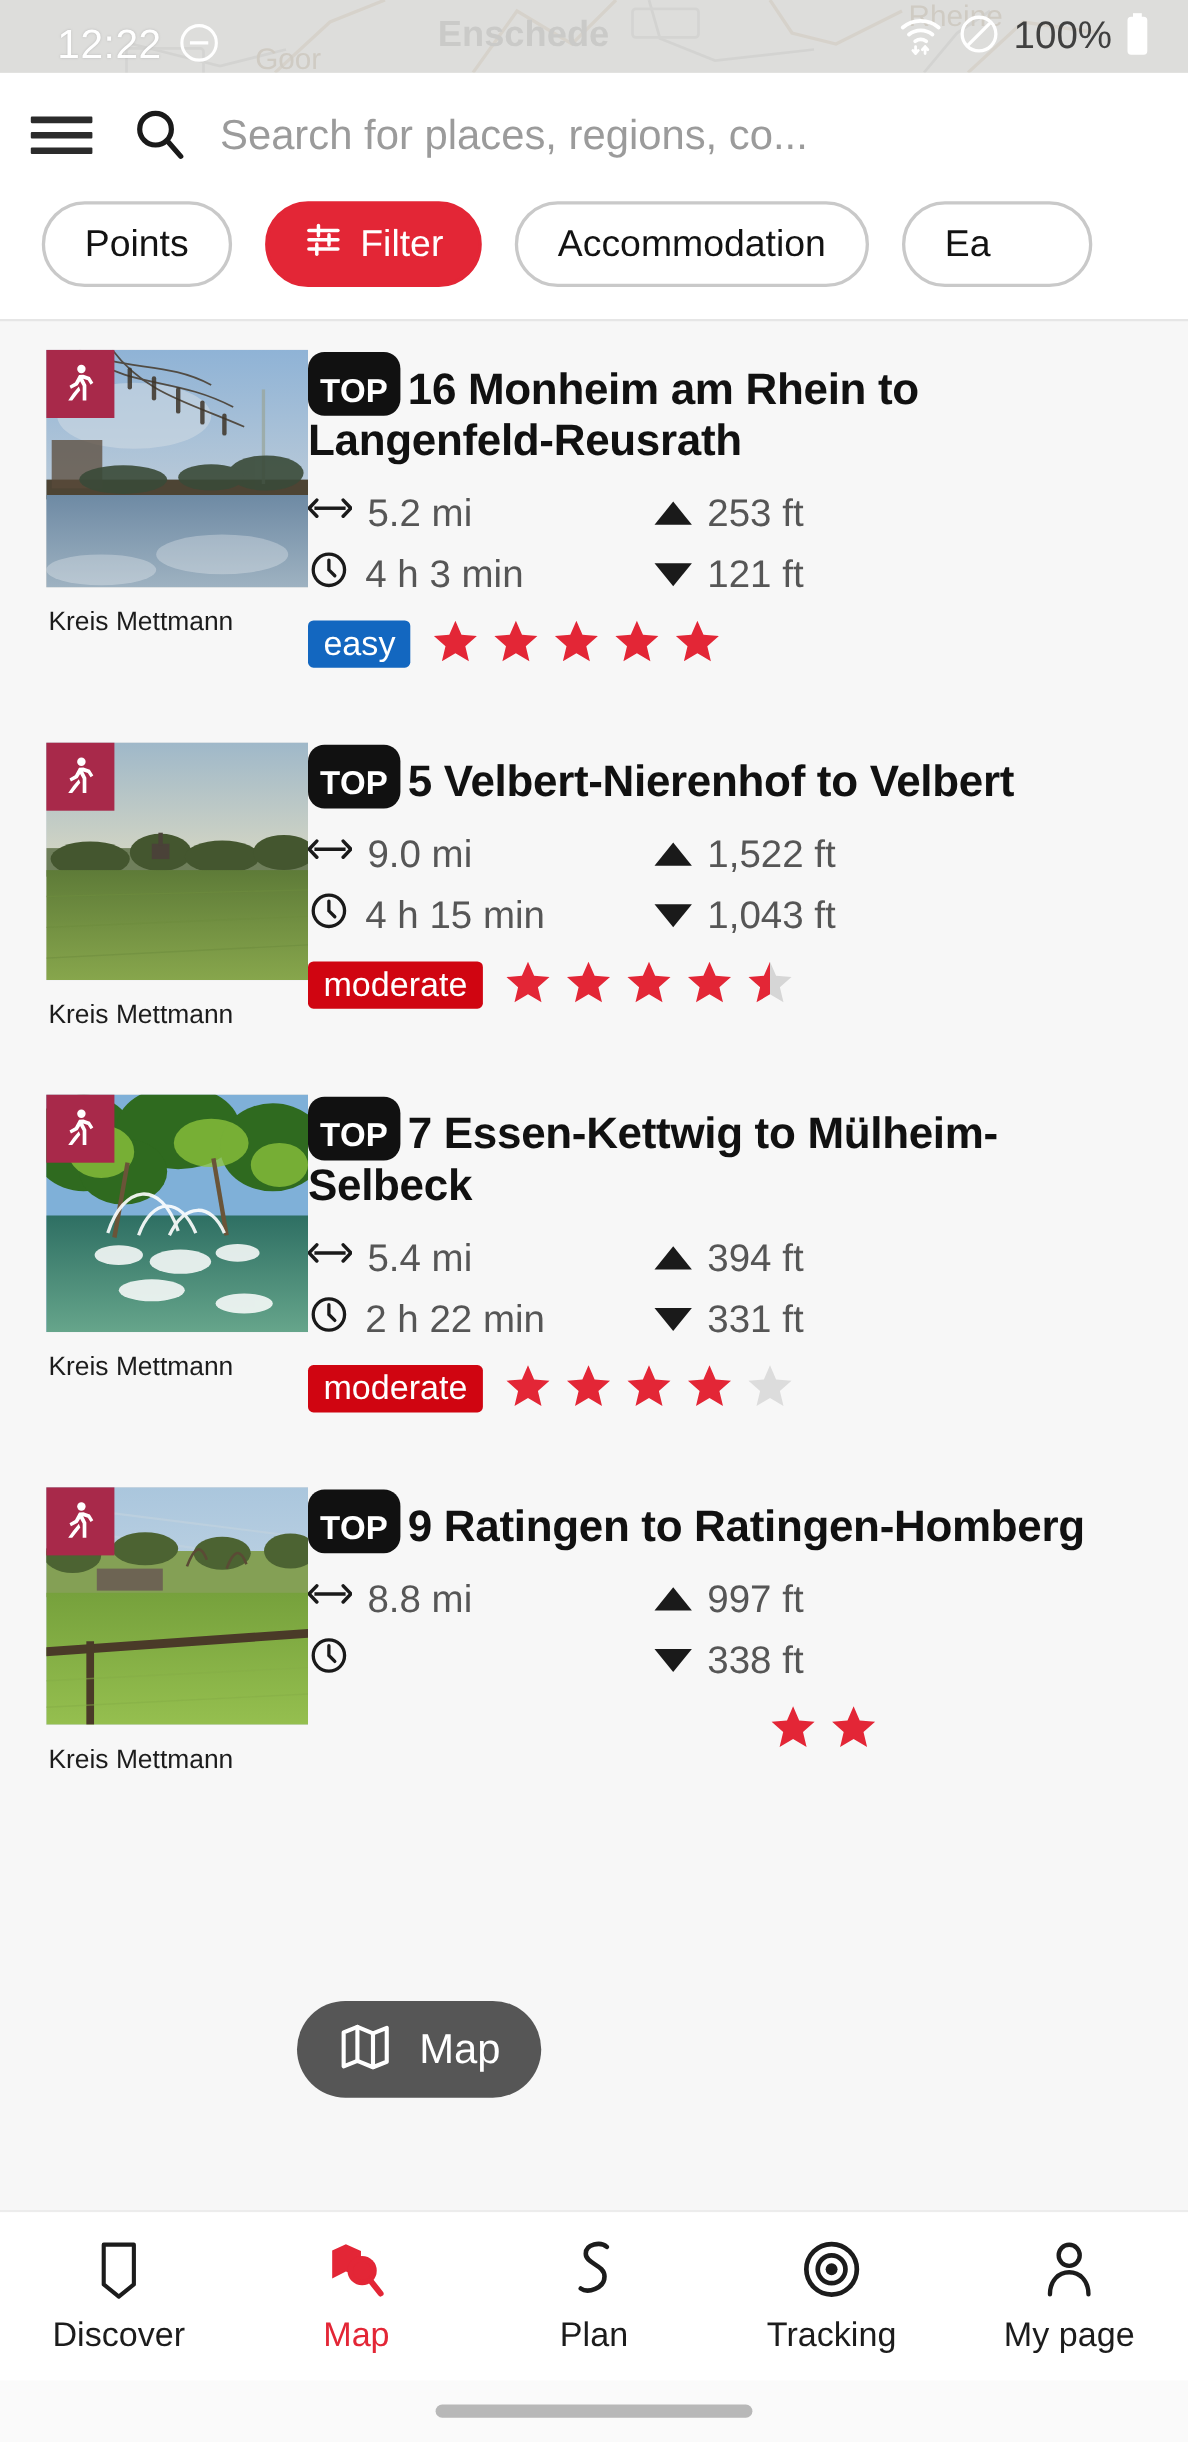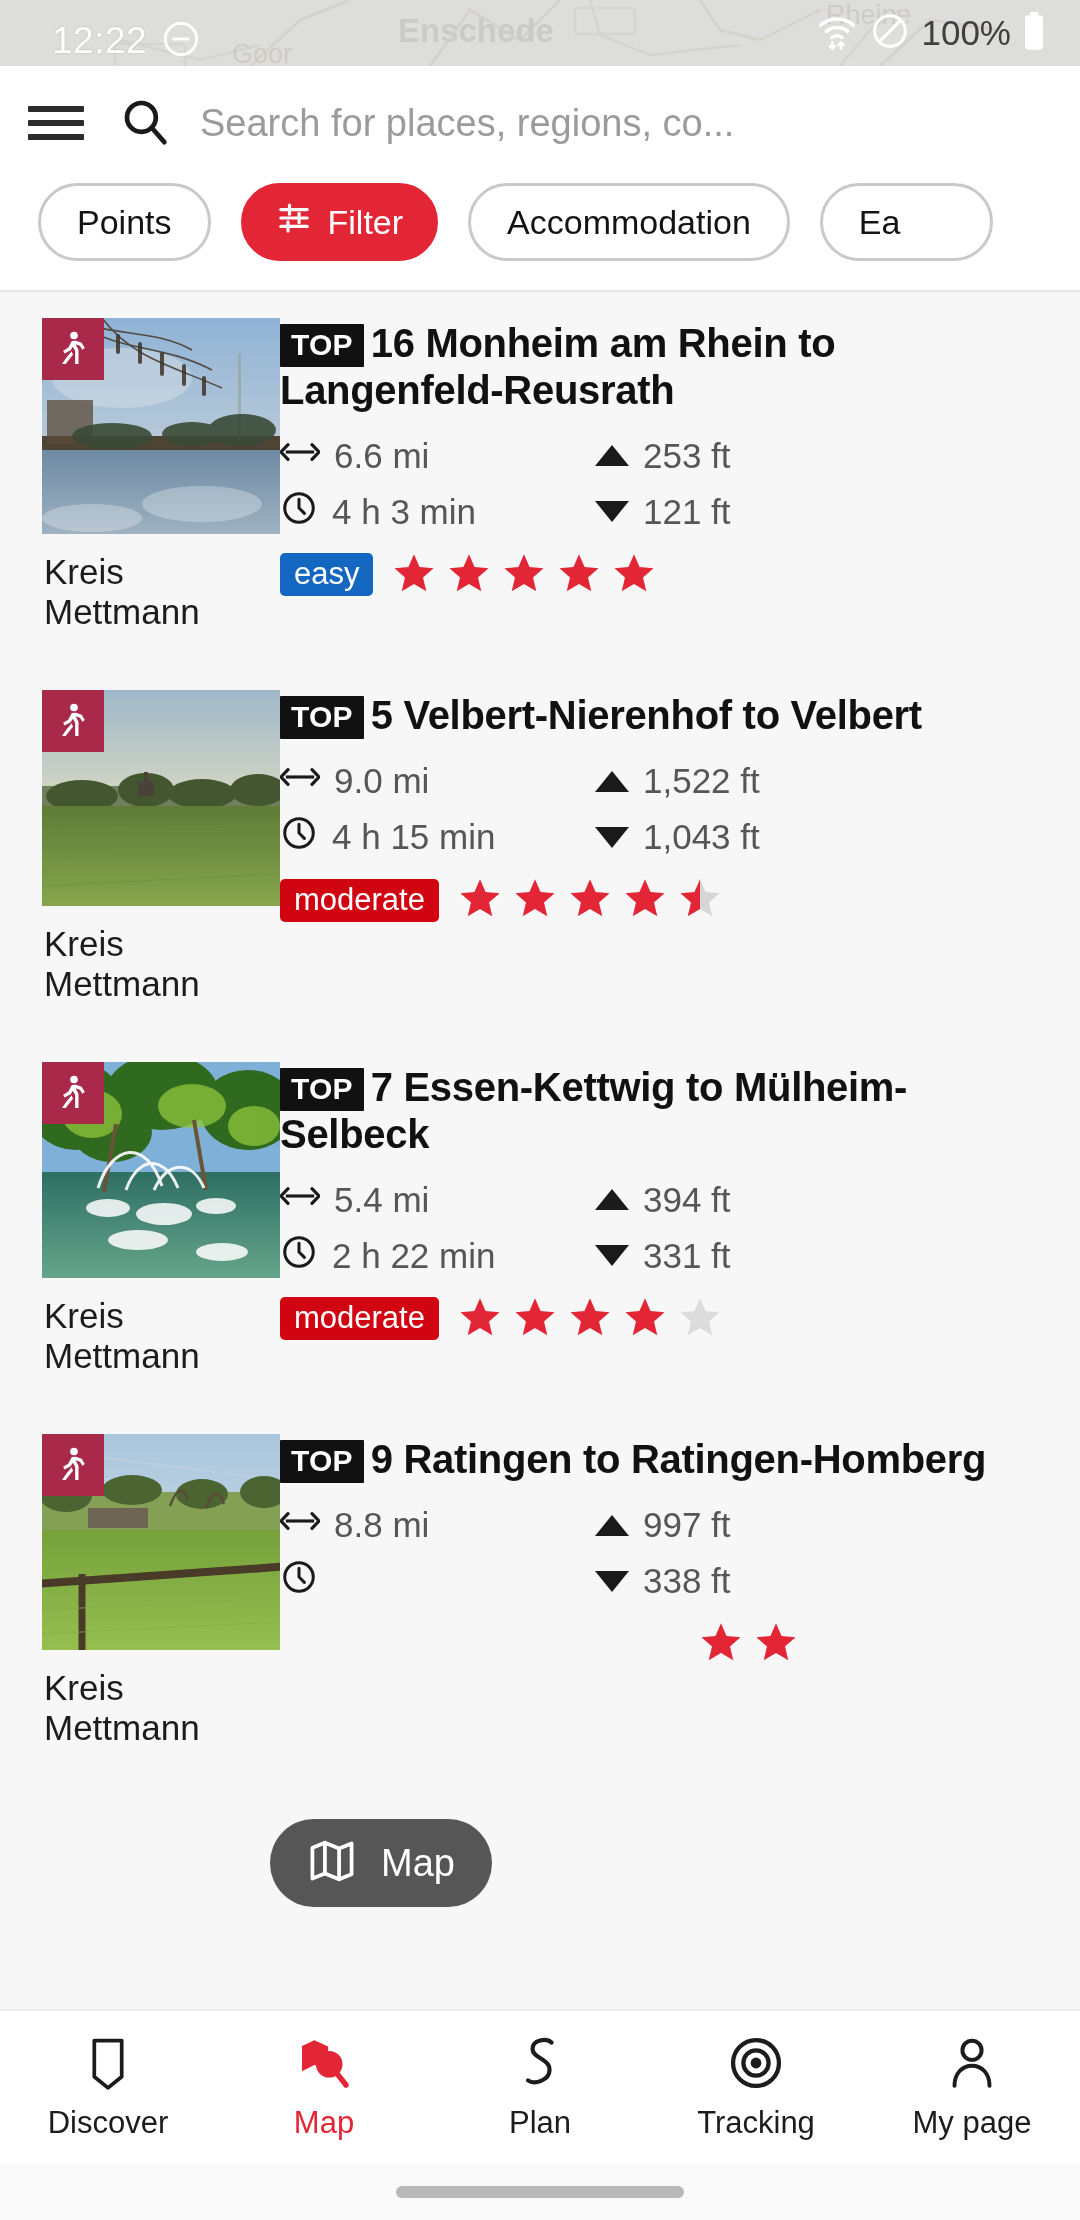--- a/index.html
+++ b/index.html
@@ -166,21 +166,21 @@
   .thumb-badge {
     position: absolute;
     left: 0; top: 0;
     width: 62px; height: 62px;
     background: #a8294a;
     display: flex;
     align-items: center;
     justify-content: center;
   }
   .thumb-caption {
-    font-size: 35px;
+    font-size: 24px;
     color: #1c1c1c;
     padding-top: 18px;
     padding-left: 2px;
   }
   .info-col {
     flex: 1 1 auto;
     padding-right: 34px;
     padding-top: 2px;
   }
   .tour-title {
@@ -189,22 +189,22 @@
     color: #111111;
     font-weight: 700;
     letter-spacing: -0.3px;
   }
   .top-badge {
     display: inline-block;
     background: #111111;
     color: #ffffff;
     font-size: 30px;
     font-weight: 700;
-    border-radius: 1px;
-    padding: 3px 11px 5px 11px;
+    border-radius: 15px;
+    padding: 18px 11px 5px 11px;
     margin-right: 7px;
     vertical-align: 2px;
     letter-spacing: 0.2px;
   }
   .stats {
     margin-top: 14px;
   }
   .stat-row {
     display: flex;
     align-items: center;
@@ -472,21 +472,21 @@
         <div class="stats">
           <div class="stat-row">
             <div class="stat-item left">
               <span class="icon-inline">
                 <svg width="40" height="34" viewBox="0 0 24 18">
                   <line x1="3.5" y1="9" x2="20.5" y2="9" stroke="#1a1a1a" stroke-width="1.9"></line>
                   <path d="M4.8 4.6 L0.6 9 L4.8 13.4" fill="none" stroke="#1a1a1a" stroke-width="1.9" stroke-linejoin="round" stroke-linecap="round"></path>
                   <path d="M19.2 4.6 L23.4 9 L19.2 13.4" fill="none" stroke="#1a1a1a" stroke-width="1.9" stroke-linejoin="round" stroke-linecap="round"></path>
                 </svg>
               </span>
-              <span>6.6 mi</span>
+              <span>5.2 mi</span>
             </div>
             <div class="stat-item">
               <span class="tri-up"></span>
               <span>253 ft</span>
             </div>
           </div>
           <div class="stat-row">
             <div class="stat-item left">
               <span class="icon-inline">
                 <svg width="38" height="38" viewBox="0 0 24 24">

